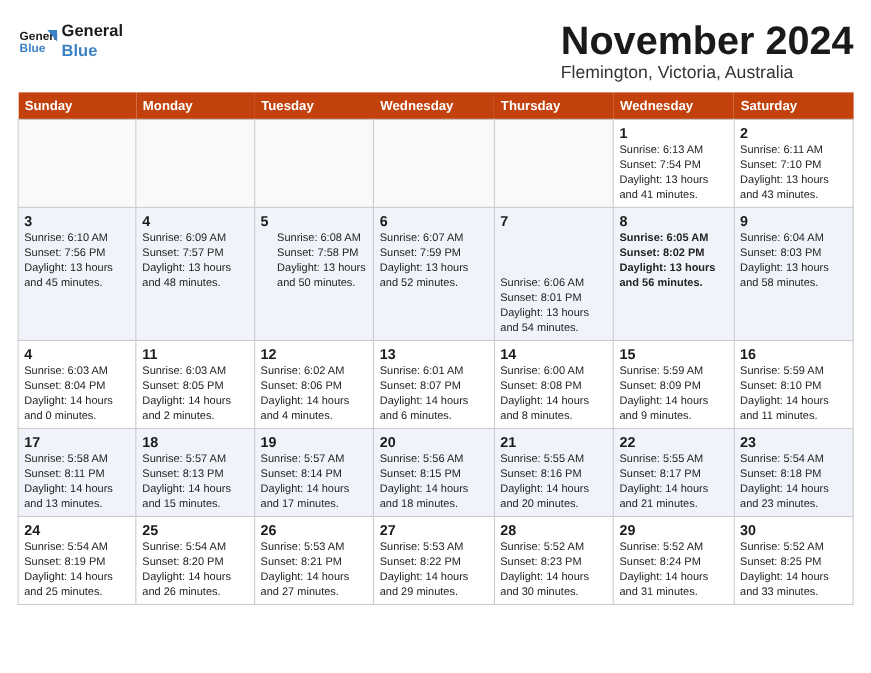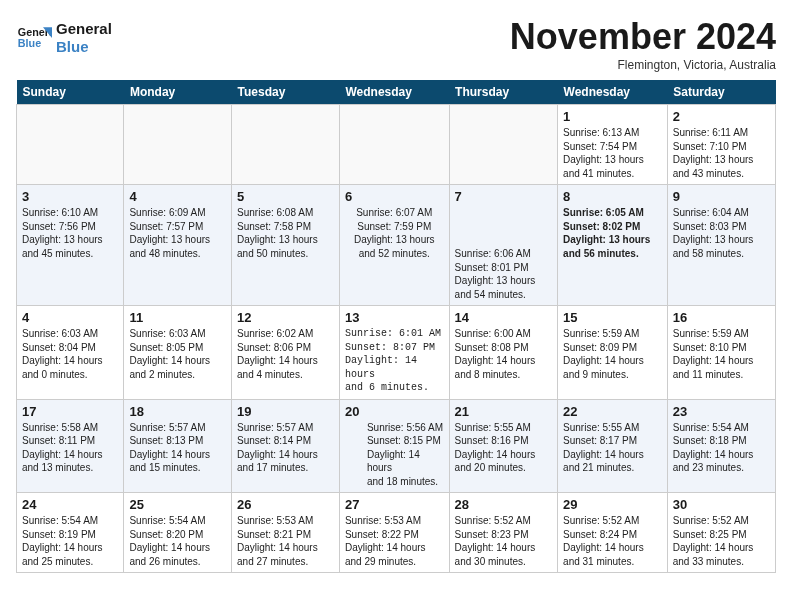--- a/index.html
+++ b/index.html
@@ -20,38 +20,38 @@
       display: flex;
       align-items: center;
       gap: 4px;
       margin-top: 4px;
     }
     .logo-icon {
       width: 36px;
       height: 36px;
     }
     .title-block {
-      text-align: right;
+      text-align: left;
     }
     .month-title {
       font-size: 36px;
       font-weight: bold;
       color: #1a1a1a;
     }
     .location {
-      font-size: 12px;
+      font-size: 16px;
       color: #333;
     }
     table {
       width: 100%;
       border-collapse: collapse;
       font-size: 10px;
     }
     thead tr th {
-      background-color: #0c4a6e;
+      background-color: #c2410c;
       color: #fff;
       text-align: left;
       padding: 5px 6px;
       font-size: 12px;
       font-weight: bold;
     }
     td {
       border: 1px solid #ccc;
       vertical-align: top;
       padding: 4px 5px;
@@ -143,28 +143,28 @@
         </td>
         <td>
           <span class="day-num">4</span>
           <div class="day-info" style="white-space: pre-line;">Sunrise: 6:09 AM
 Sunset: 7:57 PM
 Daylight: 13 hours
 and 48 minutes.</div>
         </td>
         <td>
           <span class="day-num">5</span>
-          <div class="day-info" style="white-space: pre-line;">Sunrise: 6:08 AM
+          <div class="day-info" style="white-space: pre-line; margin-left: 15px;">Sunrise: 6:08 AM
 Sunset: 7:58 PM
 Daylight: 13 hours
 and 50 minutes.</div>
         </td>
         <td>
           <span class="day-num">6</span>
-          <div class="day-info" style="white-space: pre-line; text-align: center;">Sunrise: 6:07 AM
+          <div class="day-info" style="white-space: pre-line;">Sunrise: 6:07 AM
 Sunset: 7:59 PM
 Daylight: 13 hours
 and 52 minutes.</div>
         </td>
         <td>
           <span class="day-num">7</span>
           <div class="day-info" style="white-space: pre-line; margin-top: 43px;">Sunrise: 6:06 AM
 Sunset: 8:01 PM
 Daylight: 13 hours
 and 54 minutes.</div>
@@ -201,21 +201,21 @@
         </td>
         <td>
           <span class="day-num">12</span>
           <div class="day-info" style="white-space: pre-line;">Sunrise: 6:02 AM
 Sunset: 8:06 PM
 Daylight: 14 hours
 and 4 minutes.</div>
         </td>
         <td>
           <span class="day-num">13</span>
-          <div class="day-info" style="white-space: pre-line; font-family: Liberation Mono, monospace;">Sunrise: 6:01 AM
+          <div class="day-info" style="white-space: pre-line;">Sunrise: 6:01 AM
 Sunset: 8:07 PM
 Daylight: 14 hours
 and 6 minutes.</div>
         </td>
         <td>
           <span class="day-num">14</span>
           <div class="day-info" style="white-space: pre-line;">Sunrise: 6:00 AM
 Sunset: 8:08 PM
 Daylight: 14 hours
 and 8 minutes.</div>
@@ -252,21 +252,21 @@
         </td>
         <td>
           <span class="day-num">19</span>
           <div class="day-info" style="white-space: pre-line;">Sunrise: 5:57 AM
 Sunset: 8:14 PM
 Daylight: 14 hours
 and 17 minutes.</div>
         </td>
         <td>
           <span class="day-num">20</span>
-          <div class="day-info" style="white-space: pre-line; margin-left: 22px;">Sunrise: 5:56 AM
+          <div class="day-info" style="white-space: pre-line;">Sunrise: 5:56 AM
 Sunset: 8:15 PM
 Daylight: 14 hours
 and 18 minutes.</div>
         </td>
         <td>
           <span class="day-num">21</span>
           <div class="day-info" style="white-space: pre-line;">Sunrise: 5:55 AM
 Sunset: 8:16 PM
 Daylight: 14 hours
 and 20 minutes.</div>

